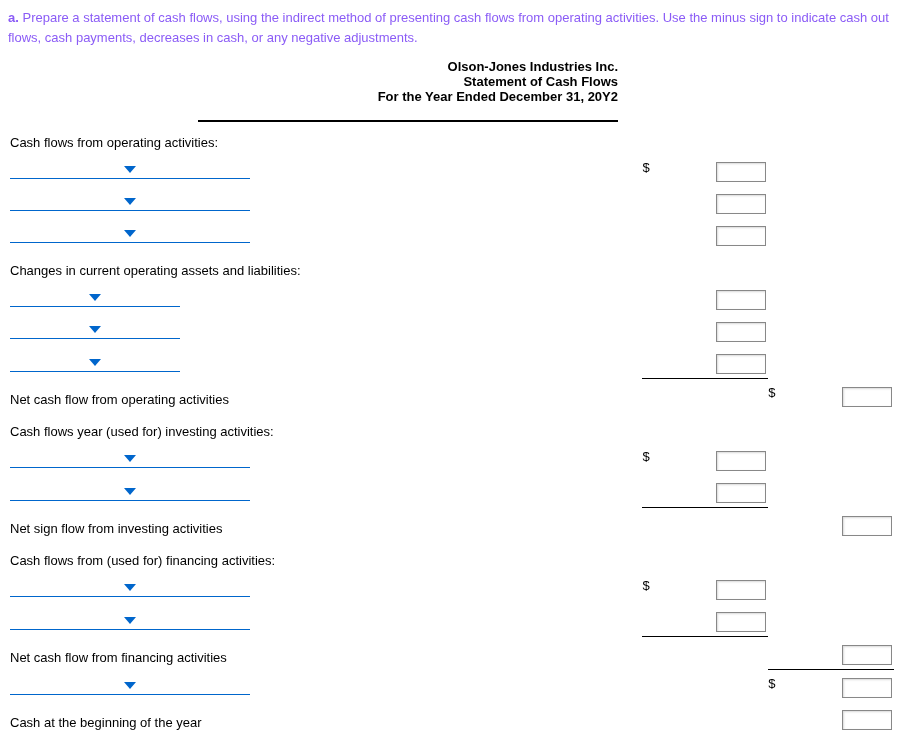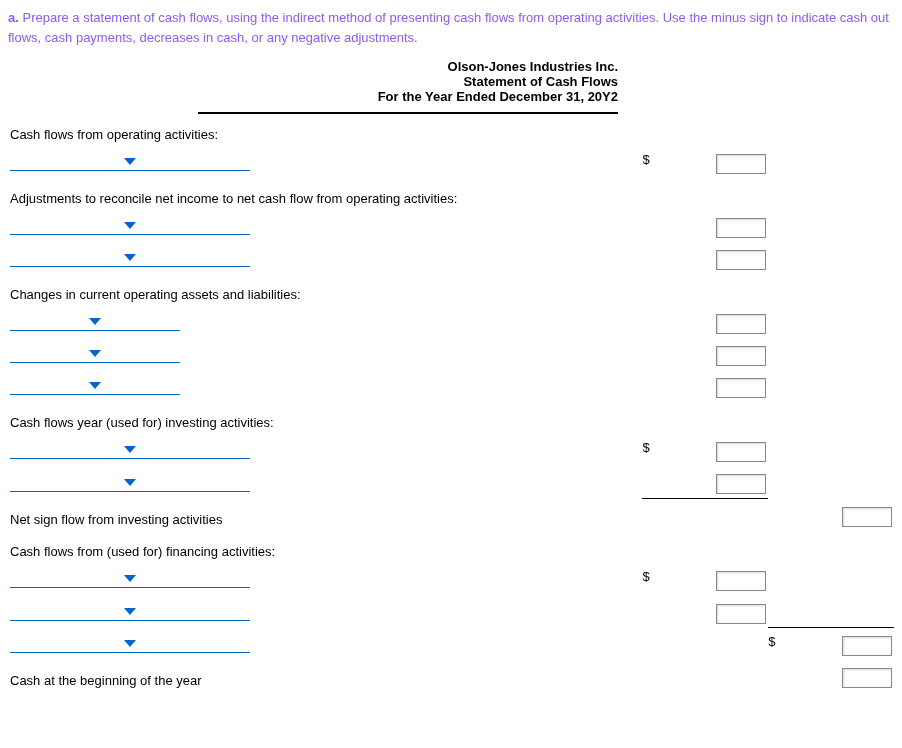--- a/index.html
+++ b/index.html
@@ -1,21 +1,21 @@
 <!DOCTYPE html>
 <html><head>
 <meta charset="utf-8">
 <style>
 body{font-family:Arial,sans-serif;font-size:13px;color:#000;margin:0;padding:8px;background:#fff}
 .container{width:886px}
 .prompt{color:#8b5cf6;line-height:1.5;margin-bottom:12px}
 .bold{font-weight:bold}
 .hdr{text-align:right;font-weight:bold}
 .hdr-wrap{width:420px;margin:0 0 0 190px}
-.hdr-underline{border-bottom:2px solid #000;padding-bottom:8px;margin-bottom:0}
+.hdr-underline{border-bottom:2px solid #000;padding-bottom:16px;margin-bottom:0}
 .tbl{width:100%;border-collapse:collapse}
 .tbl td{padding:4px 2px;vertical-align:bottom;height:24px}
 .c-label{width:460px}
 .c-col1{width:80px;text-align:right;position:relative}
 .c-col2{width:80px;text-align:right;position:relative}
 .dropdown{display:inline-block;border-bottom:1px solid #0066cc;color:#0066cc;width:240px;height:18px;position:relative;cursor:pointer}
 .dropdown.short{width:170px}
 .dd-arrow{position:absolute;left:50%;top:50%;transform:translate(-50%,-3px);width:0;height:0;border-left:6px solid transparent;border-right:6px solid transparent;border-top:7px solid #0066cc}
 .indent1{padding-left:16px}
 .indent2{padding-left:48px}
@@ -45,25 +45,20 @@
           <td class="c-label indent1">Cash flows from operating activities:</td>
           <td class="c-col1"></td>
           <td class="c-col2"></td>
         </tr>
     <tr>
       <td class="c-label indent1"><span class="dropdown"><span class="dd-arrow"></span></span></td>
       <td class="c-col1 relcell"><span class="dollar">$</span><span class="inp"></span></td>
       <td class="c-col2"></td>
     </tr>
     <tr>
-          <td class="c-label">Adjustments to reconcile net income to net cash flow from operating activities:</td>
-          <td class="c-col1"></td>
-          <td class="c-col2"></td>
-        </tr>
-    <tr>
       <td class="c-label indent1"><span class="dropdown"><span class="dd-arrow"></span></span></td>
       <td class="c-col1 relcell"><span class="inp"></span></td>
           <td class="c-col2"></td>
     </tr>
     <tr>
       <td class="c-label indent1"><span class="dropdown"><span class="dd-arrow"></span></span></td>
       <td class="c-col1 relcell"><span class="inp"></span></td>
           <td class="c-col2"></td>
     </tr>
     <tr>
@@ -78,20 +73,25 @@
     </tr>
     <tr>
       <td class="c-label indent2"><span class="dropdown short"><span class="dd-arrow"></span></span></td>
       <td class="c-col1 relcell"><span class="inp"></span></td>
           <td class="c-col2"></td>
     </tr>
     <tr>
       <td class="c-label indent2"><span class="dropdown short"><span class="dd-arrow"></span></span></td>
       <td class="c-col1 relcell"><span class="inp"></span></td>
           <td class="c-col2"></td>
+    </tr>
+    <tr>
+      <td class="c-label">Net cash flow from operating activities</td>
+      <td class="c-col1 sum-top"></td>
+      <td class="c-col2 relcell"><span class="dollar">$</span><span class="inp"></span></td>
     </tr>
     <tr>
           <td class="c-label">Cash flows year (used for) investing activities:</td>
           <td class="c-col1"></td>
           <td class="c-col2"></td>
         </tr>
     <tr>
       <td class="c-label indent1"><span class="dropdown"><span class="dd-arrow"></span></span></td>
       <td class="c-col1 relcell"><span class="dollar">$</span><span class="inp"></span></td>
           <td class="c-col2"></td>
@@ -115,20 +115,25 @@
       <td class="c-label indent1"><span class="dropdown"><span class="dd-arrow"></span></span></td>
       <td class="c-col1 relcell"><span class="dollar">$</span><span class="inp"></span></td>
           <td class="c-col2"></td>
     </tr>
     <tr>
       <td class="c-label indent1"><span class="dropdown"><span class="dd-arrow"></span></span></td>
       <td class="c-col1 relcell"><span class="inp"></span></td>
           <td class="c-col2"></td>
     </tr>
     <tr>
+      <td class="c-label">Net cash flow from financing activities</td>
+      <td class="c-col1 sum-top"></td>
+      <td class="c-col2 relcell"><span class="inp"></span></td>
+    </tr>
+    <tr>
       <td class="c-label indent1"><span class="dropdown"><span class="dd-arrow"></span></span></td>
       <td class="c-col1"></td>
       <td class="c-col2 relcell sum-top"><span class="dollar">$</span><span class="inp"></span></td>
     </tr>
     <tr>
       <td class="c-label">Cash at the beginning of the year</td>
       <td class="c-col1"></td>
       <td class="c-col2 relcell"><span class="inp"></span></td>
     </tr>
 

